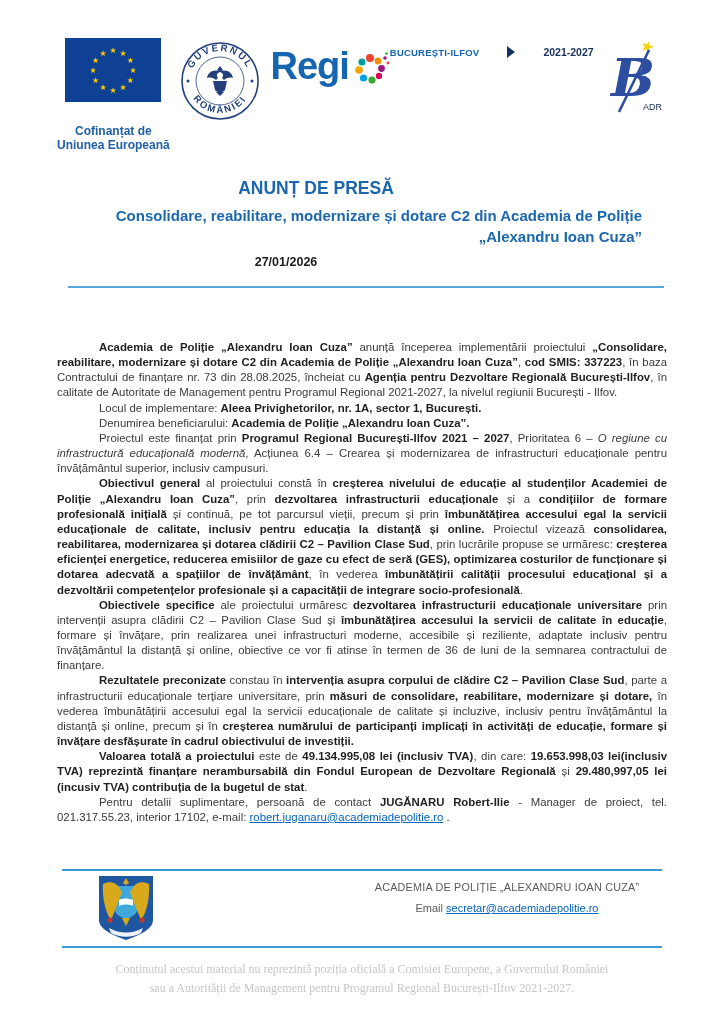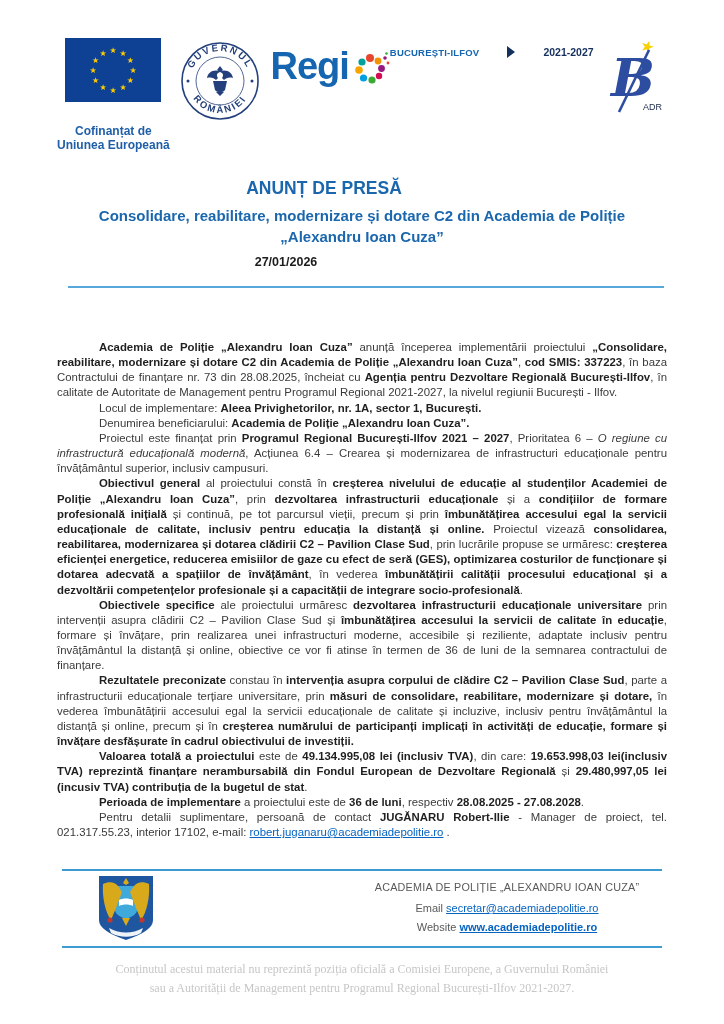--- a/index.html
+++ b/index.html
@@ -20,22 +20,22 @@
   .regio-word{font-weight:bold;font-size:38px;line-height:36px;color:#1565b0;
               letter-spacing:-1px;font-family:"Liberation Sans",sans-serif;}
   .regio-bottom{display:flex;align-items:center;margin-top:-2px;gap:24px;}
   .regio-region{font-weight:bold;font-size:9.5px;color:#1565b0;letter-spacing:.2px;}
   .regio-years{font-weight:bold;font-size:10.5px;color:#16305e;margin-left:4px;}
   .regio-flagshape{width:0;height:0;border-top:6px solid transparent;border-bottom:6px solid transparent;
                    border-left:8px solid #16305e;margin-left:4px;}
   .adr-logo{margin-top:0px;}
   
   .title{position:absolute;top:178px;left:0;width:632px;text-align:center;
-         font-weight:bold;font-size:17.5px;color:#1b67ad;padding-left:8px;}
-  .subtitle{position:absolute;top:206px;left:82px;width:560px;text-align:center;
+         font-weight:bold;font-size:17.5px;color:#1b67ad;}
+  .subtitle{position:absolute;top:206px;left:82px;width:560px;text-align:right;
             font-weight:bold;font-size:15px;line-height:1.38;color:#1b67ad;}
   .date{position:absolute;top:255px;left:0;width:572px;text-align:center;
         font-weight:600;font-size:12.5px;color:#1c1c1c;}
   .date-rule{position:absolute;top:286px;left:68px;right:60px;height:2px;background:#56a7da;}
   
   .body-text{position:absolute;top:340px;left:57px;right:57px;
              font-size:11.4px;line-height:15.15px;color:#3a3a3a;text-align:justify;}
   .body-text p{margin:0;text-indent:42px;}
   .body-text .b{font-weight:bold;color:#1f1f1f;}
   .body-text .i{font-style:italic;}
@@ -157,21 +157,20 @@
 
   <div class="body-text">
     <p><span class="b">Academia de Poliție „Alexandru Ioan Cuza”</span><span> anunță începerea implementării proiectului </span><span class="b">„Consolidare, reabilitare, modernizare și dotare C2 din Academia de Poliție „Alexandru Ioan Cuza”</span><span>, </span><span class="b">cod SMIS: 337223</span><span>, în baza Contractului de finanțare nr. 73 din 28.08.2025, încheiat cu </span><span class="b">Agenția pentru Dezvoltare Regională București-Ilfov</span><span>, în calitate de Autoritate de Management pentru Programul Regional 2021-2027, la nivelul regiunii București - Ilfov.</span></p>
     <p><span>Locul de implementare: </span><span class="b">Aleea Privighetorilor, nr. 1A, sector 1, București.</span></p>
     <p><span>Denumirea beneficiarului: </span><span class="b">Academia de Poliție „Alexandru Ioan Cuza”.</span></p>
     <p><span>Proiectul este finanțat prin </span><span class="b">Programul Regional București-Ilfov 2021 – 2027</span><span>, Prioritatea 6 – </span><span class="i">O regiune cu infrastructură educațională modernă</span><span>, Acțiunea 6.4 – Crearea și modernizarea de infrastructuri educaționale pentru învățământul superior, inclusiv campusuri.</span></p>
     <p><span class="b">Obiectivul general</span><span> al proiectului constă în </span><span class="b">creșterea nivelului de educație al studenților Academiei de Poliție „Alexandru Ioan Cuza”</span><span>, prin </span><span class="b">dezvoltarea infrastructurii educaționale</span><span> și a </span><span class="b">condițiilor de formare profesională inițială</span><span> și continuă, pe tot parcursul vieții, precum și prin </span><span class="b">îmbunătățirea accesului egal la servicii educaționale de calitate, inclusiv pentru educația la distanță și online.</span><span> Proiectul vizează </span><span class="b">consolidarea, reabilitarea, modernizarea și dotarea clădirii C2 – Pavilion Clase Sud</span><span>, prin lucrările propuse se urmăresc: </span><span class="b">creșterea eficienței energetice, reducerea emisiilor de gaze cu efect de seră (GES), optimizarea costurilor de funcționare și dotarea adecvată a spațiilor de învățământ</span><span>, în vederea </span><span class="b">îmbunătățirii calității procesului educațional și a dezvoltării competențelor profesionale și a capacității de integrare socio-profesională</span><span>.</span></p>
     <p><span class="b">Obiectivele specifice</span><span> ale proiectului urmăresc </span><span class="b">dezvoltarea infrastructurii educaționale universitare</span><span> prin intervenții asupra clădirii C2 – Pavilion Clase Sud și </span><span class="b">îmbunătățirea accesului la servicii de calitate în educație</span><span>, formare și învățare, prin realizarea unei infrastructuri moderne, accesibile și reziliente, adaptate inclusiv pentru învățământul la distanță și online, obiective ce vor fi atinse în termen de 36 de luni de la semnarea contractului de finanțare.</span></p>
     <p><span class="b">Rezultatele preconizate</span><span> constau în </span><span class="b">intervenția asupra corpului de clădire C2 – Pavilion Clase Sud</span><span>, parte a infrastructurii educaționale terțiare universitare, prin </span><span class="b">măsuri de consolidare, reabilitare, modernizare și dotare,</span><span> în vederea îmbunătățirii accesului egal la servicii educaționale de calitate și incluzive, inclusiv pentru învățământul la distanță și online, precum și în </span><span class="b">creșterea numărului de participanți implicați în activități de educație, formare și învățare desfășurate în cadrul obiectivului de investiții.</span></p>
     <p><span class="b">Valoarea totală a proiectului</span><span> este de </span><span class="b">49.134.995,08 lei (inclusiv TVA)</span><span>, din care: </span><span class="b">19.653.998,03 lei(inclusiv TVA) reprezintă finanțare nerambursabilă din Fondul European de Dezvoltare Regională</span><span> și </span><span class="b">29.480,997,05 lei (incusiv TVA) contribuția de la bugetul de stat</span><span>.</span></p>
-    <p><span class="b">Perioada de implementare</span><span> a proiectului este de </span><span class="b">36 de luni</span><span>, respectiv </span><span class="b">28.08.2025 - 27.08.2028</span><span>.</span></p>
     <p><span>Pentru detalii suplimentare, persoană de contact </span><span class="b">JUGĂNARU Robert-Ilie</span><span> - Manager de proiect, tel. 021.317.55.23, interior 17102, e-mail: </span><a href="#" class="doclink">robert.juganaru@academiadepolitie.ro</a><span> .</span></p>
   </div>
 
   <div class="footer-line top"></div>
 
   <div class="crest">
     <svg width="62" height="68" viewBox="0 0 62 68">
       <path d="M4 2 h54 v44 c0 8 -10 14 -27 20 c-17 -6 -27 -12 -27 -20 z" fill="#1e56a0"></path>
       <path d="M20 12 h22 v24 c0 4 -5 7 -11 9 c-6 -2 -11 -5 -11 -9 z" fill="#3fa9dc"></path>
 
@@ -191,24 +190,20 @@
       <path d="M14 54 c11 6 23 6 34 0 l-2 5 c-9 5 -21 5 -30 0 z" fill="#eef3f8"></path>
     </svg>
   </div>
 
   <div class="footer-info">
     <div class="footer-org">ACADEMIA DE POLIȚIE „ALEXANDRU IOAN CUZA”</div>
     <div class="footer-row">
       <span class="lbl">Email</span>
       <a href="#" class="doclink">secretar@academiadepolitie.ro</a>
     </div>
-    <div class="footer-row">
-      <span class="lbl">Website</span>
-      <a href="#" class="doclink bold">www.academiadepolitie.ro</a>
-    </div>
   </div>
 
   <div class="footer-line bottom"></div>
 
   <div class="disclaimer">
     <div>Conținutul acestui material nu reprezintă poziția oficială a Comisiei Europene, a Guvernului României</div>
     <div>sau a Autorității de Management pentru Programul Regional București-Ilfov 2021-2027.</div>
   </div>
 
 </div>

